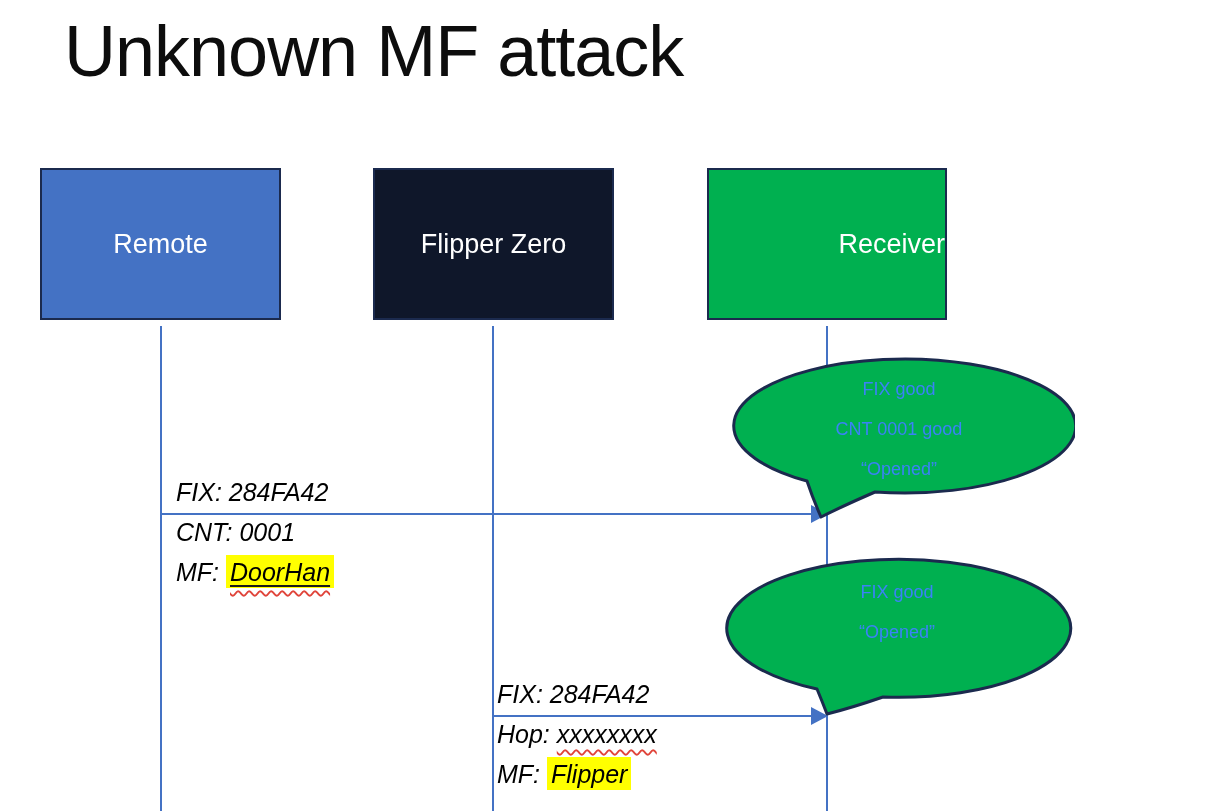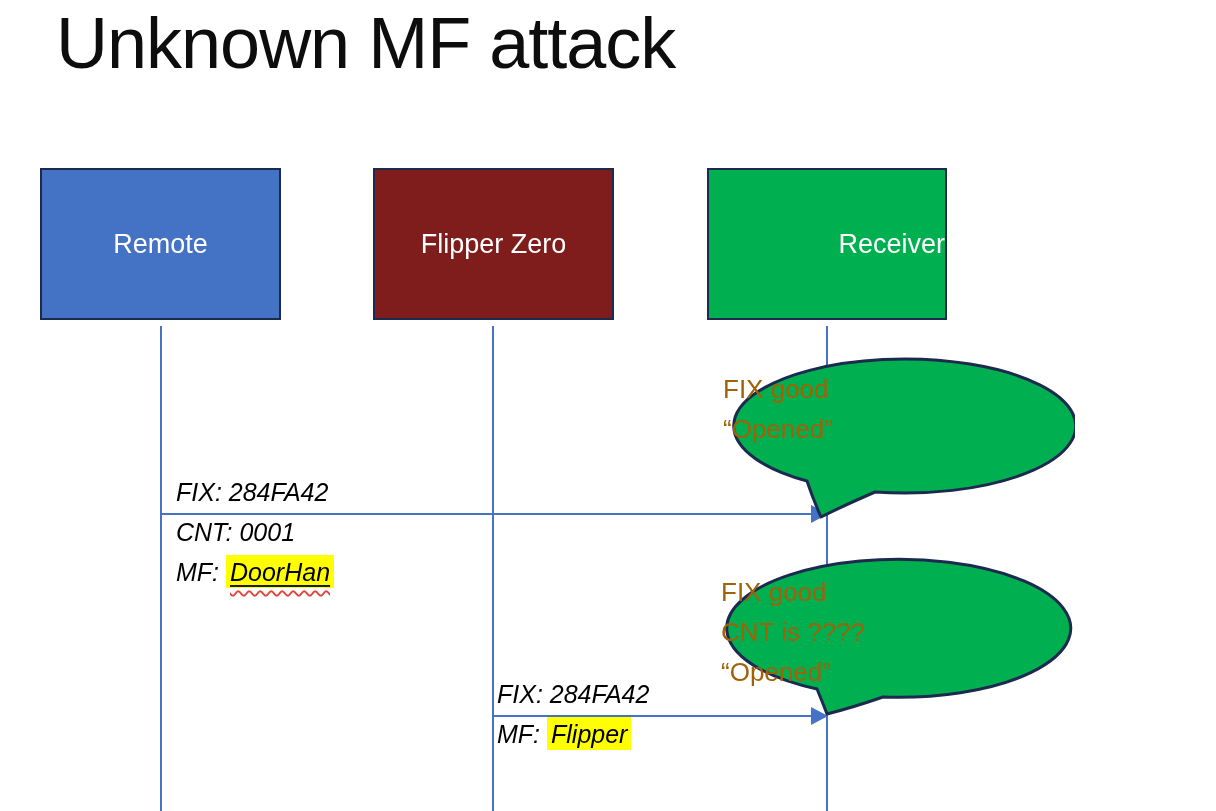--- a/index.html
+++ b/index.html
@@ -4,34 +4,34 @@
 <style>
   html,body{margin:0;padding:0;}
   body{
     width:1216px;height:811px;position:relative;overflow:hidden;
     background:#ffffff;
     font-family:"Liberation Sans","DejaVu Sans",sans-serif;
   }
   .slide{position:absolute;inset:0;}
 
   .title{
-    position:absolute;left:56px;top:2px;margin:0;
+    position:absolute;left:56px;top:2px;margin:8px;
     font-size:72px;font-weight:300;letter-spacing:-1px;color:#0d0d0d;
     white-space:nowrap;
   }
 
   .actor{
     position:absolute;top:168px;height:152px;box-sizing:border-box;
     border:2.5px solid #1b2a4e;
     display:flex;align-items:center;justify-content:center;
     color:#ffffff;font-size:27px;
     z-index:2;
   }
   .actor-remote{left:40px;width:241px;background:#4472c4;}
-  .actor-flipper{left:373px;width:241px;background:#7f1d1d;}
+  .actor-flipper{left:373px;width:241px;background:#0f172a;}
   .actor-receiver{left:707px;width:240px;background:#00b050;justify-content:flex-end;}
 
   .lifeline{
     position:absolute;top:326px;height:485px;width:2px;
     background:#4472c4;z-index:1;
   }
   .lifeline-remote{left:160px;}
   .lifeline-flipper{left:492px;}
   .lifeline-receiver{left:826px;}
 
@@ -68,22 +68,22 @@
     text-decoration-color:#e0443a;
     text-decoration-thickness:2px;
   }
   .wavy-far{text-underline-offset:9px;}
   .wavy-near{text-underline-offset:6px;}
 
   .bubble-svg{position:absolute;z-index:5;}
   .bubble1-svg{left:723px;top:355px;}
   .bubble2-svg{left:721px;top:556px;}
   .bubble-text{
-    position:absolute;z-index:6;width:352px;
-    color:#a16207;font-size:26px;
+    position:absolute;z-index:6;width:352px;text-align:center;
+    color:#3b82f6;font-size:18px;
   }
   .bubble-text .bline{height:40px;line-height:40px;}
   .bubble1-text{left:723px;top:369px;}
   .bubble2-text{left:721px;top:572px;}
 </style>
 </head>
 <body>
 
 <div class="slide">
 
@@ -109,33 +109,34 @@
   <div class="arrow-head arrow-head2"></div>
 
   <div class="msg msg1">
     <div class="msg-line">FIX: 284FA42</div>
     <div class="msg-line">CNT: 0001</div>
     <div class="msg-line"><span>MF: </span><span class="hl wavy wavy-far"><span class="ul">DoorHan</span></span></div>
   </div>
 
   <div class="msg msg2">
     <div class="msg-line">FIX: 284FA42</div>
+    <div class="msg-line"><span>Hop: </span><span class="wavy wavy-near">xxxxxxxx</span></div>
     <div class="msg-line"><span>MF: </span><span class="hl">Flipper</span></div>
   </div>
 
   <svg class="bubble-svg bubble1-svg" width="352" height="166" viewBox="0 0 352 166">
     <path d="M 84 126 A 171 67 0 1 1 152 137 Q 122 150 98 162 Q 90 144 84 126 Z" fill="#00b050" stroke="#1b2a4e" stroke-width="3" stroke-linejoin="round"></path>
   </svg>
   <div class="bubble-text bubble1-text">
     <div class="bline">FIX good</div>
+    <div class="bline">CNT 0001 good</div>
     <div class="bline">“Opened”</div>
   </div>
 
   <svg class="bubble-svg bubble2-svg" width="352" height="170" viewBox="0 0 352 170">
     <path d="M 96 133 A 172 69 0 1 1 162 141 Q 130 152 106 158 Q 101 145 96 133 Z" fill="#00b050" stroke="#1b2a4e" stroke-width="3" stroke-linejoin="round"></path>
   </svg>
   <div class="bubble-text bubble2-text">
     <div class="bline">FIX good</div>
-    <div class="bline">CNT is ????</div>
     <div class="bline">“Opened”</div>
   </div>
 
 </div>
 
 </body></html>

